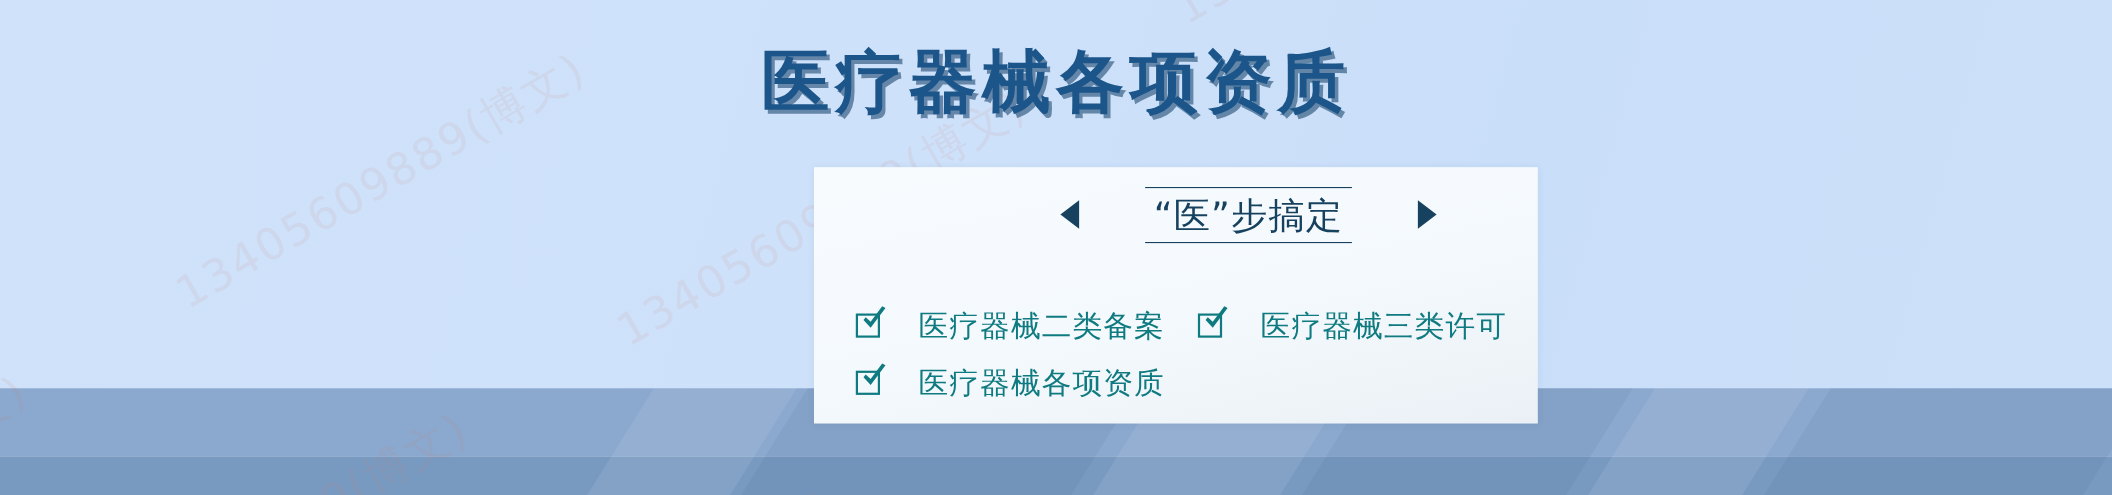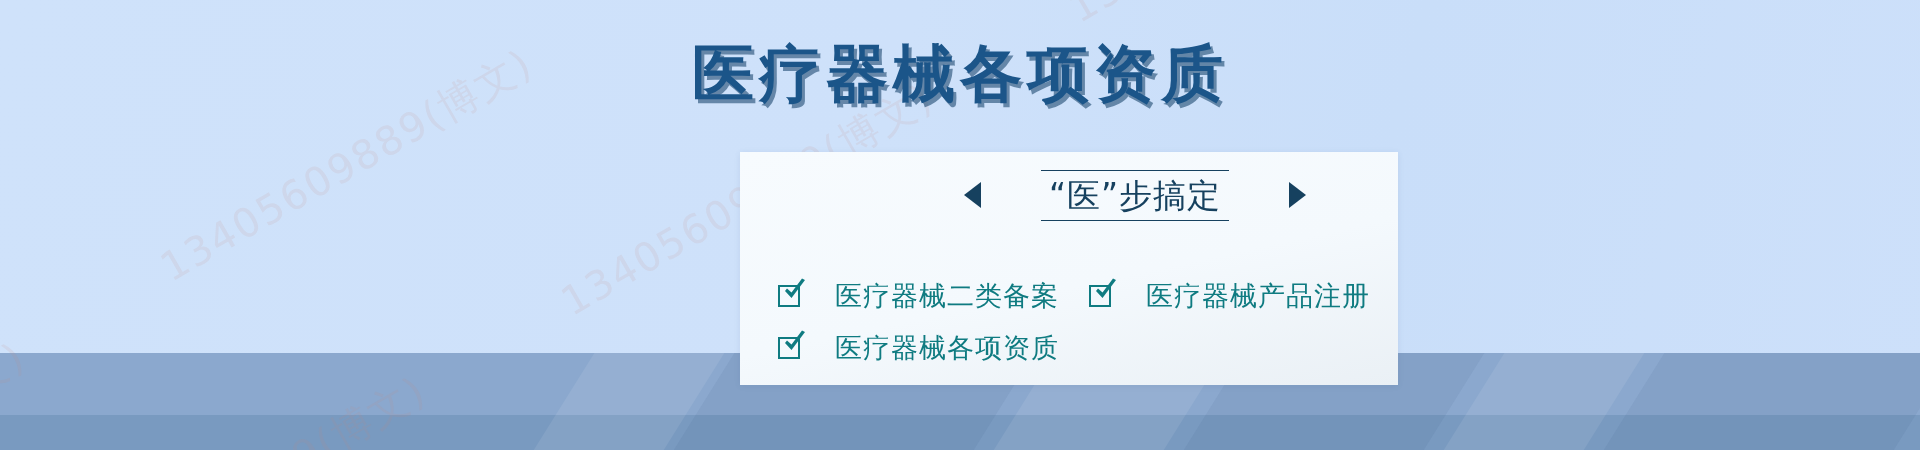--- a/index.html
+++ b/index.html
@@ -208,21 +208,21 @@
           </span>
           <span class="check-label">医疗器械二类备案</span>
         </div>
 
         <div class="check-item">
           <span class="cb">
             <svg class="tick" viewBox="0 0 26 26" xmlns="http://www.w3.org/2000/svg">
               <path d="M3 13 L9.5 20 L23 2 L20 0.5 L9.5 14.5 L5 10.5 Z" fill="#0f7b81"></path>
             </svg>
           </span>
-          <span class="check-label">医疗器械产品注册</span>
+          <span class="check-label">医疗器械三类许可</span>
         </div>
       </div>
 
       <div class="check-row">
         <div class="check-item">
           <span class="cb">
             <svg class="tick" viewBox="0 0 26 26" xmlns="http://www.w3.org/2000/svg">
               <path d="M3 13 L9.5 20 L23 2 L20 0.5 L9.5 14.5 L5 10.5 Z" fill="#0f7b81"></path>
             </svg>
           </span>

